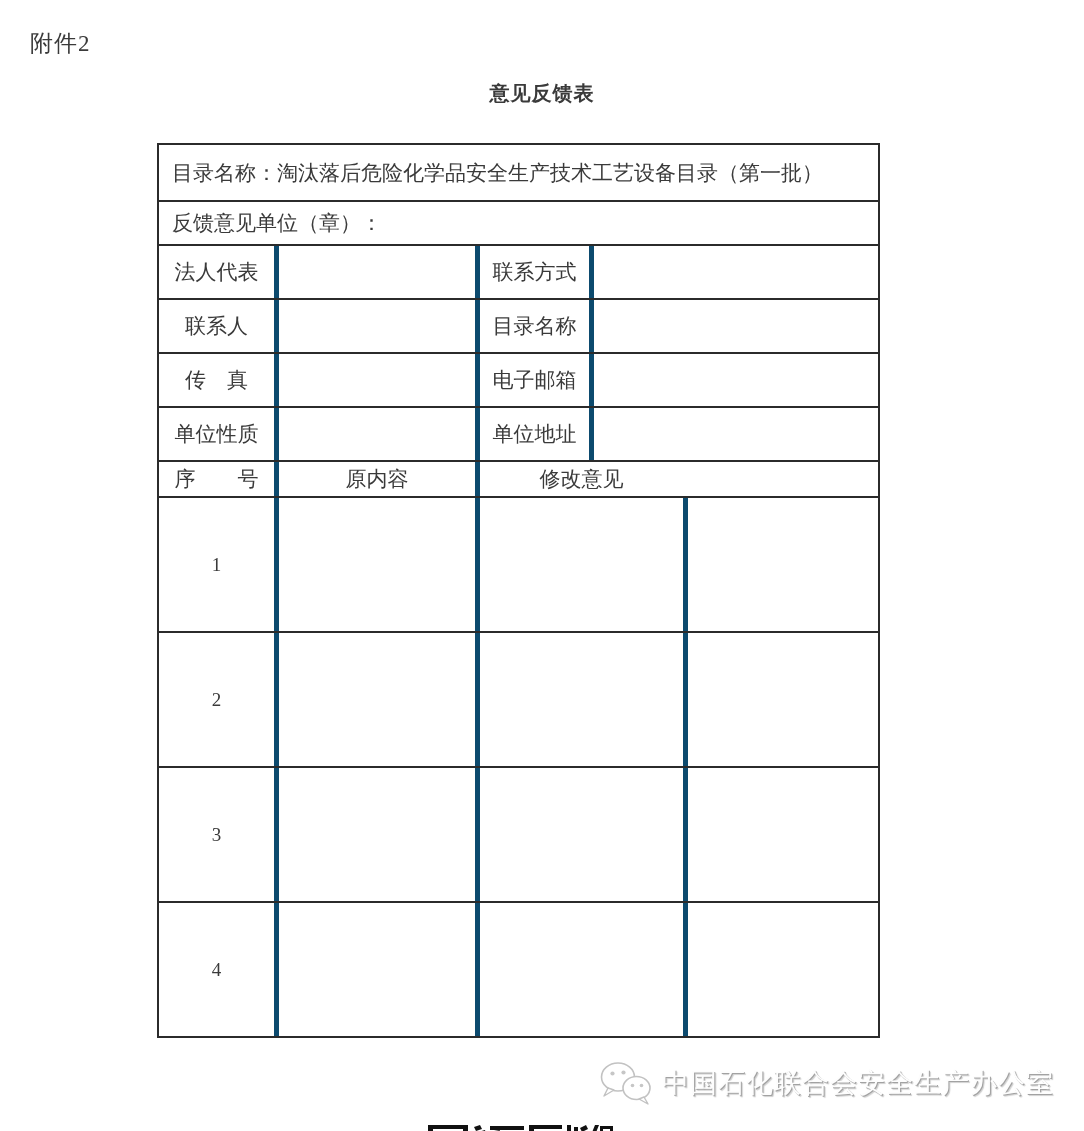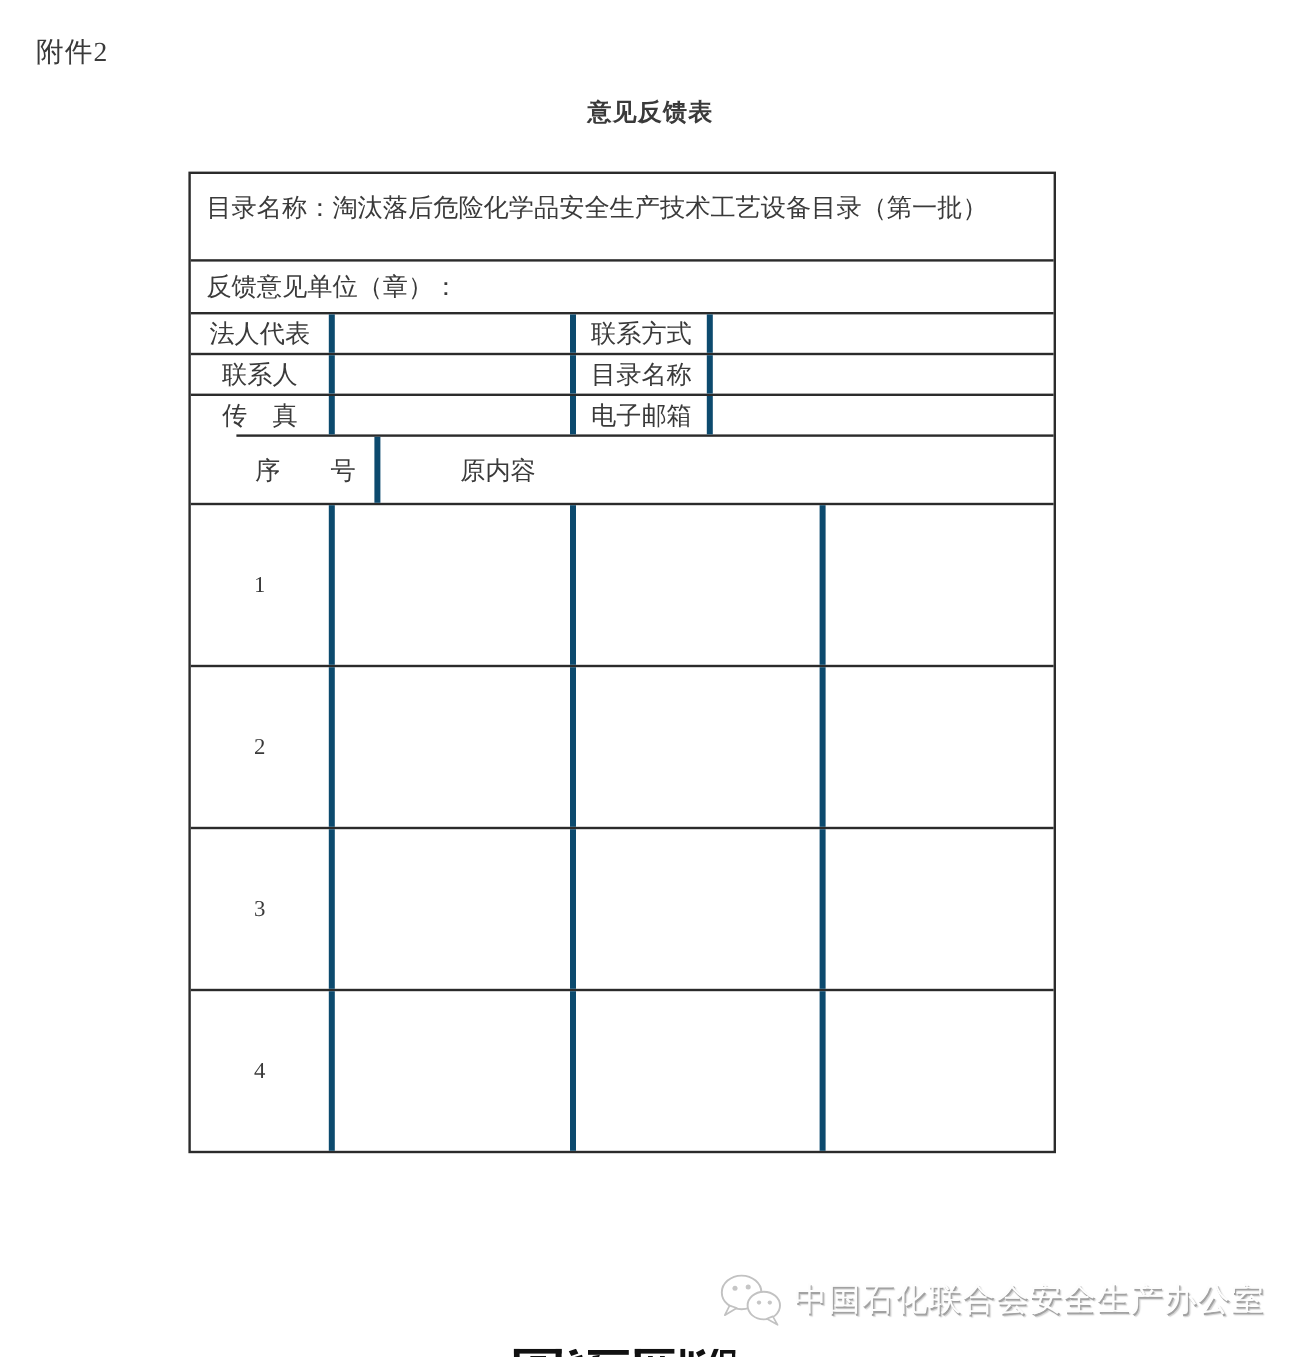--- a/index.html
+++ b/index.html
@@ -30,23 +30,23 @@
   .form-table {
     position: absolute;
     left: 157px; top: 143px;
     width: 723px;
     border: 2px solid #2b2b2b;
     background: #ffffff;
   }
   .row { display: grid; border-top: 2px solid #2b2b2b; }
   .row:first-child { border-top: none; font-family: Liberation Mono, monospace; }
   .row-catalog { grid-template-columns: 1fr; height: 55px; }
-  .row-unit    { grid-template-columns: 1fr; height: 44px; margin-top: 16px; }
-  .row-info    { grid-template-columns: 115px 201px 114px 1fr; height: 34px; }
-  .row-head    { grid-template-columns: 115px 201px 208px 1fr; height: 57px; margin-left: 38px; }
+  .row-unit    { grid-template-columns: 1fr; height: 44px; }
+  .row-info    { grid-template-columns: 115px 201px 114px 1fr; height: 54px; }
+  .row-head    { grid-template-columns: 115px 201px 208px 1fr; height: 36px; }
   .row-data    { grid-template-columns: 115px 201px 208px 1fr; height: 135px; }
   .cell {
     border-left: 5px solid #0c4a6e;
     display: flex;
     align-items: center;
     font-size: 21px;
     overflow: hidden;
     white-space: nowrap;
   }
   .cell:first-child { border-left: none; }
@@ -109,24 +109,31 @@
     <div class="cell"></div>
   </div>
 
   <div class="row row-info">
     <div class="cell cell-center">传　真</div>
     <div class="cell"></div>
     <div class="cell cell-center">电子邮箱</div>
     <div class="cell"></div>
   </div>
 
+  <div class="row row-info">
+    <div class="cell cell-center">单位性质</div>
+    <div class="cell"></div>
+    <div class="cell cell-center">单位地址</div>
+    <div class="cell"></div>
+  </div>
 
   <div class="row row-head">
     <div class="cell cell-center">序　　号</div>
     <div class="cell cell-center">原内容</div>
+    <div class="cell cell-center">修改意见</div>
   </div>
 
   <div class="row row-data">
     <div class="cell cell-center serial">1</div>
     <div class="cell"></div>
     <div class="cell"></div>
     <div class="cell"></div>
   </div>
 
   <div class="row row-data">

